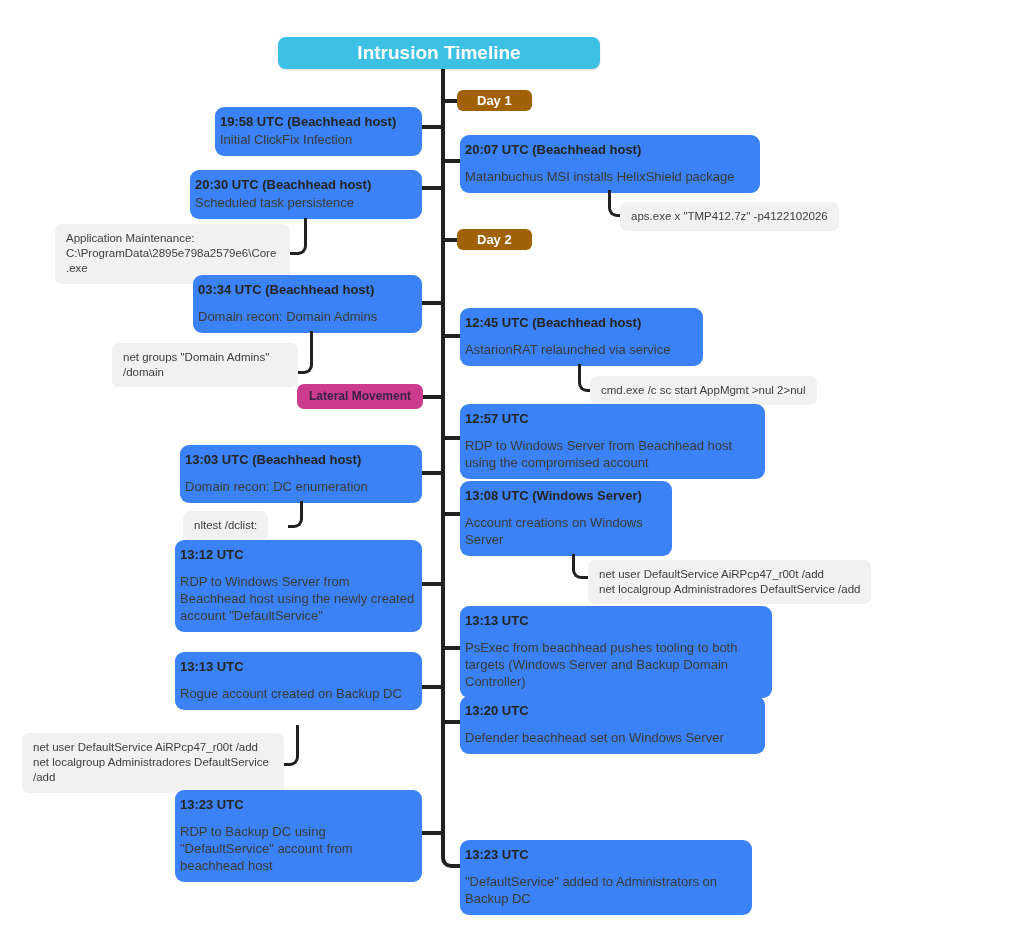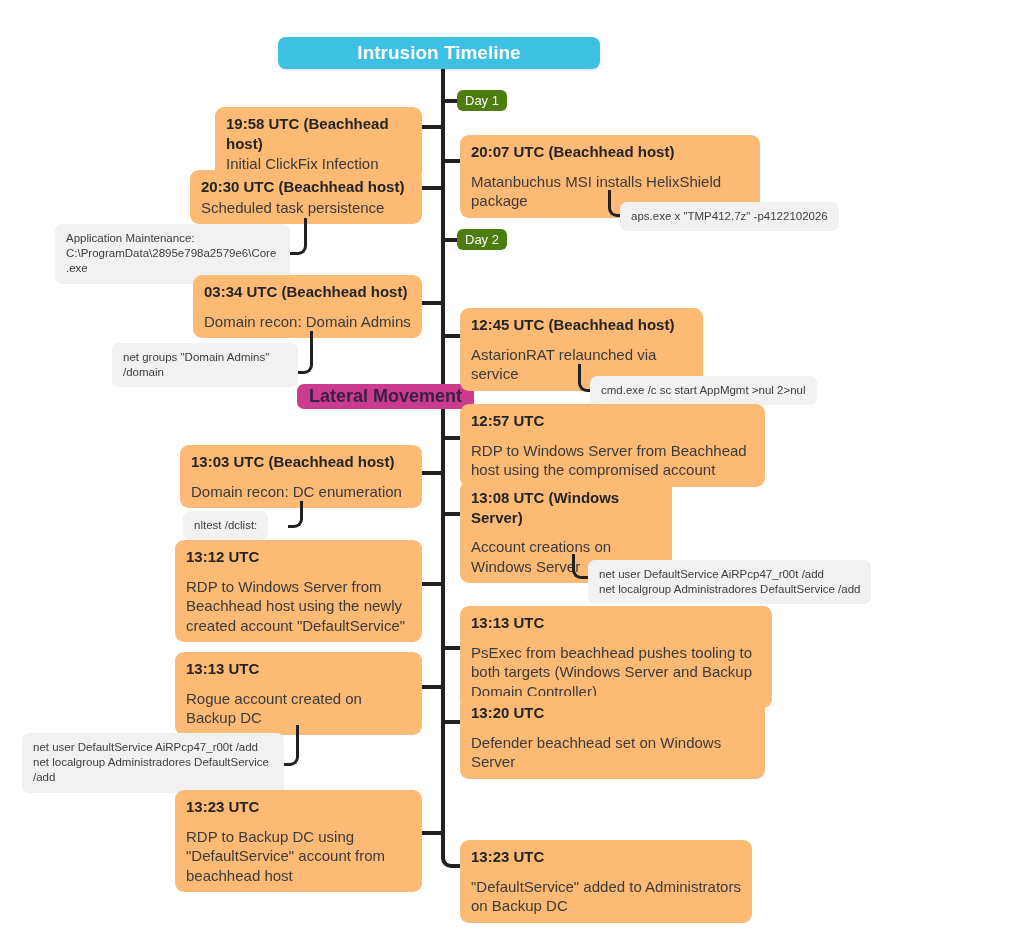--- a/index.html
+++ b/index.html
@@ -9,27 +9,27 @@
     background:#3cc0e4; color:#ffffff; font-weight:bold; font-size:19px;
     border-radius:8px; display:flex; align-items:center; justify-content:center;
     box-shadow:0 1px 2px rgba(0,0,0,0.15); }
 
   .spine { position:absolute; left:441px; top:69px; width:4px; height:775px; background:#212121; }
   .spine-elbow { position:absolute; left:441px; top:844px; width:16px; height:20px;
     border-left:4px solid #212121; border-bottom:4px solid #212121; border-bottom-left-radius:10px; }
 
   .hline { position:absolute; height:4px; background:#212121; }
 
-  .badge-day { position:absolute; background:#4d7c0f; color:#ffffff; font-weight:normal;
-    font-size:13px; line-height:17px; padding:2px 8px; border-radius:6px; }
+  .badge-day { position:absolute; background:#a16207; color:#ffffff; font-weight:bold;
+    font-size:13px; line-height:17px; padding:2px 20px; border-radius:6px; }
   .badge-lat { position:absolute; background:#cb3c8e; color:#3a2144; font-weight:bold;
-    font-size:18px; line-height:17px; padding:4px 12px; border-radius:7px; }
+    font-size:12px; line-height:17px; padding:4px 12px; border-radius:7px; }
 
-  .event { position:absolute; background:#fdba74; border-radius:9px; padding:7px 11px;
-    font-size:15px; line-height:1.3; color:#3a3a3a; box-sizing:border-box; }
+  .event { position:absolute; background:#3b82f6; border-radius:9px; padding:7px 5px;
+    font-size:13px; line-height:1.3; color:#3a3a3a; box-sizing:border-box; }
   .event .t { font-weight:bold; color:#242424; margin-bottom:10px; }
   .event.compact .t { margin-bottom:1px; }
 
   .note { position:absolute; background:#f1f1f1; border-radius:7px; padding:7px 11px;
     font-size:11.5px; line-height:1.32; color:#3d3d3d; white-space:pre-line;
     overflow-wrap:anywhere; box-sizing:border-box; }
 
   .elb-l { position:absolute; border-left:3px solid #212121; border-bottom:3px solid #212121;
     border-bottom-left-radius:9px; }
   .elb-r { position:absolute; border-right:3px solid #212121; border-bottom:3px solid #212121;

